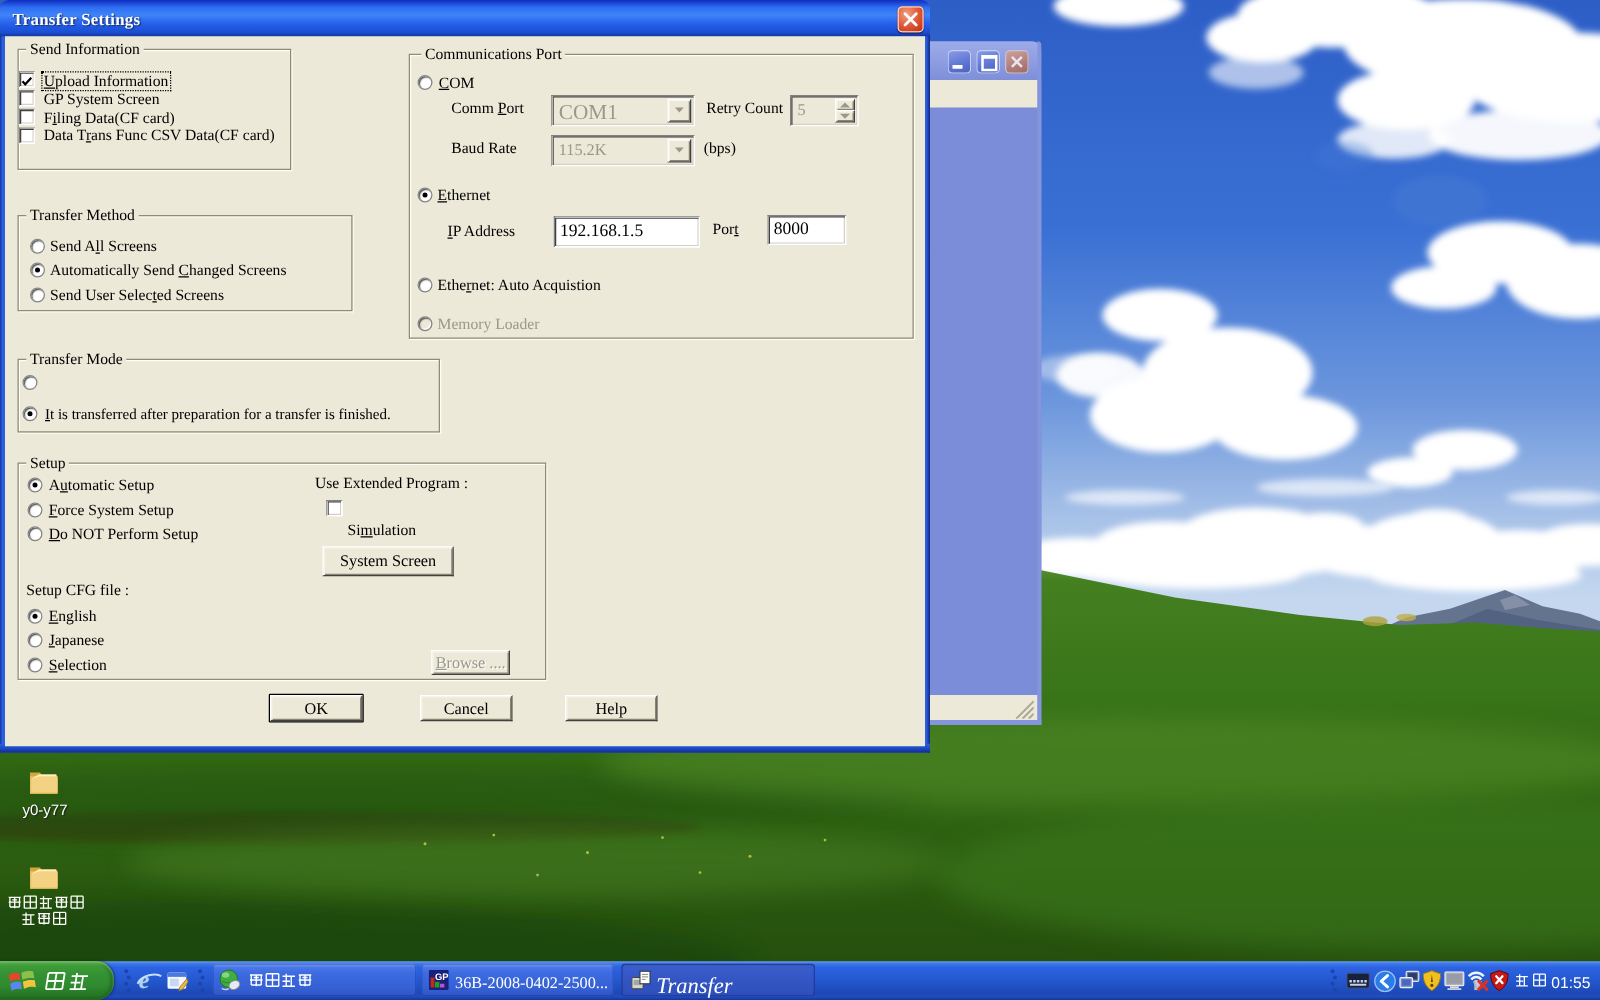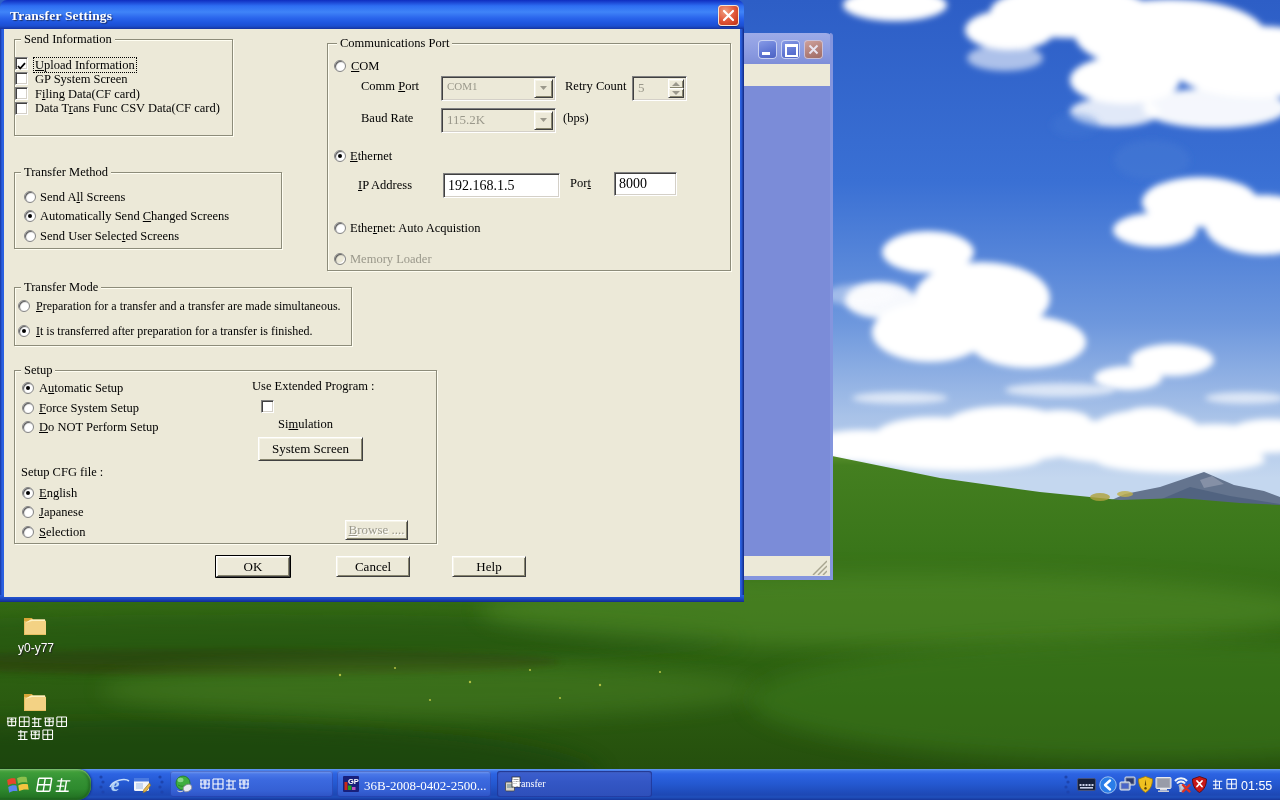--- a/index.html
+++ b/index.html
@@ -249,21 +249,20 @@
  <div class="rb" style="left:24px;top:191px;"></div>
  <div class="lab" style="left:40px;top:190px;">Send A<u>l</u>l Screens</div>
  <div class="rb on" style="left:24px;top:210px;"></div>
  <div class="lab" style="left:40px;top:209px;">Automatically Send <u>C</u>hanged Screens</div>
  <div class="rb" style="left:24px;top:230px;"></div>
  <div class="lab" style="left:40px;top:229px;">Send User Selec<u>t</u>ed Screens</div>
 
  <div class="groupbox" style="left:14px;top:287px;width:336px;height:57px;"></div>
  <div class="grouplab" style="left:21px;top:280px;">Transfer Mode</div>
  <div class="rb" style="left:18px;top:300px;"></div>
- <div class="lab" style="left:36px;top:299px;font-size:12px;"><u>P</u>reparation for a transfer and a transfer are made simultaneous.</div>
  <div class="rb on" style="left:18px;top:325px;"></div>
  <div class="lab" style="left:36px;top:324px;font-size:12px;"><u>I</u>t is transferred after preparation for a transfer is finished.</div>
 
  <div class="groupbox" style="left:14px;top:370px;width:421px;height:172px;"></div>
  <div class="grouplab" style="left:21px;top:363px;">Setup</div>
  <div class="rb on" style="left:22px;top:382px;"></div>
  <div class="lab" style="left:39px;top:381px;">A<u>u</u>tomatic Setup</div>
  <div class="rb" style="left:22px;top:402px;"></div>
  <div class="lab" style="left:39px;top:401px;"><u>F</u>orce System Setup</div>
  <div class="rb" style="left:22px;top:421px;"></div>
@@ -280,21 +279,21 @@
  <div class="rb" style="left:22px;top:526px;"></div>
  <div class="lab" style="left:39px;top:525px;"><u>S</u>election</div>
  <div class="btn disb" style="left:345px;top:520px;width:61px;height:18px;line-height:18px;font-size:13px;"><u>B</u>rowse ....</div>
 
  <div class="groupbox" style="left:327px;top:43px;width:402px;height:226px;"></div>
  <div class="grouplab" style="left:337px;top:36px;">Communications Port</div>
  <div class="rb" style="left:334px;top:60px;"></div>
  <div class="lab" style="left:351px;top:59px;"><u>C</u>OM</div>
  <div class="lab" style="left:361px;top:79px;">Comm <u>P</u>ort</div>
  <div class="abs" style="left:441px;top:76px;width:113px;height:23px;background:#ECE9D8;border:1px solid;border-color:#808080 #fff #fff #808080;box-shadow:inset 1px 1px 0 #404040, inset -1px -1px 0 #D4D0C8;">
-   <div class="abs dis" style="left:5px;top:3px;font-size:11px;">COM1</div>
+   <div class="abs dis" style="left:5px;top:3px;font-size:17px;">COM1</div>
    <div class="abs btn" style="right:2px;top:2px;width:17px;height:17px;"><svg width="15" height="15" viewBox="0 0 15 15">
           <path d="M4,6 L11,6 L7.5,10 Z" fill="#9a988b"></path>
         </svg></div>
  </div>
  <div class="lab" style="left:565px;top:79px;">Retry Count</div>
  <div class="abs" style="left:632px;top:76px;width:53px;height:23px;background:#ECE9D8;border:1px solid;border-color:#808080 #fff #fff #808080;box-shadow:inset 1px 1px 0 #404040, inset -1px -1px 0 #D4D0C8;">
    <div class="abs dis" style="left:5px;top:3px;font-size:13px;">5</div>
    <div class="abs btn" style="right:2px;top:2px;width:14px;height:8px;">
         <div class="abs" style="left:3px;top:2px;width:0;height:0;border-left:4px solid transparent;border-right:4px solid transparent;border-bottom:4px solid #9a988b;"></div>
       </div>
@@ -424,21 +423,21 @@
    </svg>
    <div class="abs" style="left:27px;top:7px;font-size:13px;font-family:'Liberation Serif',serif;">36B-2008-0402-2500...</div>
  </div>
  <div class="abs" style="left:497px;top:2px;width:155px;height:26px;border-radius:3px;background:linear-gradient(180deg,#4f72d8 0,#3a5dcc 3px,#3356c4 12px,#2e4fba 26px);box-shadow:inset 0 1px 2px rgba(10,20,90,.5), inset 0 0 0 1px rgba(20,40,140,.4);color:#fff;">
    <svg class="abs" style="left:8px;top:5px" width="17" height="16" viewBox="0 0 17 16">
      <rect x="0.5" y="6" width="9" height="9" rx="1" fill="#d8d4c8" stroke="#444" stroke-width="0.8"></rect>
      <rect x="2" y="8" width="6" height="4" fill="#9aa"></rect>
      <rect x="7" y="1" width="8" height="10" fill="#fff" stroke="#333" stroke-width="0.8"></rect>
      <path d="M8.5,3.5 h5 M8.5,5.5 h5 M8.5,7.5 h3" stroke="#888" stroke-width="0.8"></path>
    </svg>
-   <div class="abs" style="left:15px;top:7px;font-size:10px;font-family:'Liberation Serif',serif;">Transfer</div>
+   <div class="abs" style="left:28px;top:7px;font-size:18px;font-family:'Liberation Serif',serif;font-style:italic;">Transfer</div>
  </div>
 
  <svg class="abs" style="left:1064px;top:6px" width="6" height="20" viewBox="0 0 6 20">
       <g fill="#1d44ae">
         <circle cx="2" cy="2" r="1.6"></circle>
         <circle cx="4" cy="7" r="1.6"></circle>
         <circle cx="2" cy="12" r="1.6"></circle>
         <circle cx="4" cy="17" r="1.6"></circle>
       </g>
     </svg>

